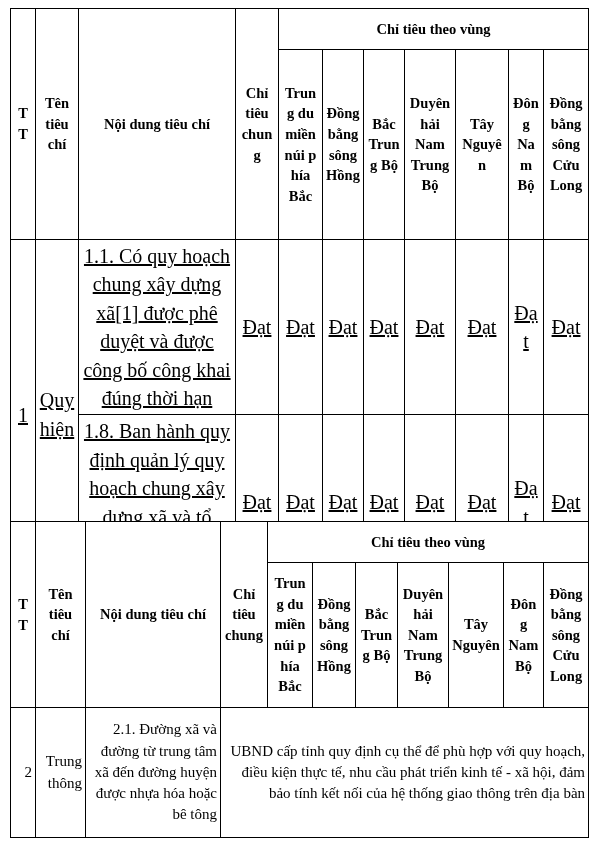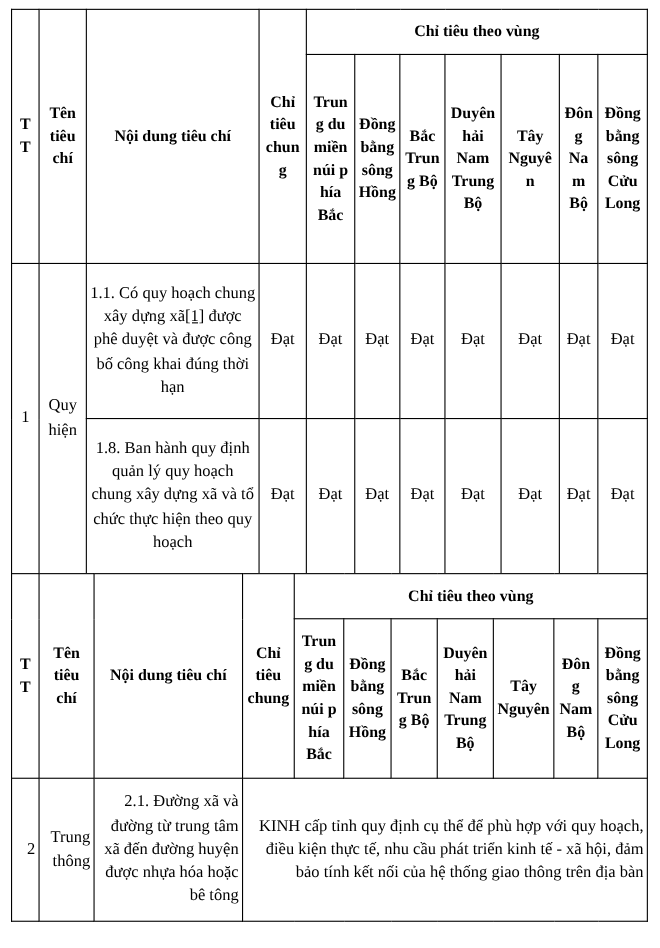--- a/index.html
+++ b/index.html
@@ -43,21 +43,21 @@
     hyphens: none;
   }
 
   
   .t1 thead td { font-size: 14.5px; font-weight: bold; }
   .t2 thead td { font-size: 14.5px; font-weight: bold; }
 
   .span-head { font-size: 14.5px; font-weight: bold; }
 
   
-  .t1 tbody td { font-size: 15px; }
+  .t1 tbody td { font-size: 20px; text-decoration: underline; }
   .t2 tbody td { font-size: 15px; }
 
   td.content {
     text-align: left;
     vertical-align: middle;
     padding-left: 5px;
     padding-right: 2px;
   }
   td.idx { font-size: 15px; }
   td.name { font-size: 15px; }
@@ -233,19 +233,19 @@
           <td>Tây Nguyên</td>
           <td>Đông Nam Bộ</td>
           <td>Đồng bằng sông Cửu Long</td>
         </tr>
       </thead>
       <tbody>
         <tr class="row-21">
           <td class="idx">2</td>
           <td class="name">Trung thông</td>
           <td class="content">2.1. Đường xã và đường từ trung tâm xã đến đường huyện được nhựa hóa hoặc bê tông</td>
-          <td class="merged-note" colspan="8">KINH cấp tỉnh quy định cụ thể để phù hợp với quy hoạch, điều kiện thực tế, nhu cầu phát triển kinh tế - xã hội, đảm bảo tính kết nối của hệ thống giao thông trên địa bàn</td>
+          <td class="merged-note" colspan="8">UBND cấp tỉnh quy định cụ thể để phù hợp với quy hoạch, điều kiện thực tế, nhu cầu phát triển kinh tế - xã hội, đảm bảo tính kết nối của hệ thống giao thông trên địa bàn</td>
         </tr>
       </tbody>
     </table>
   </div>
 
 </div>
 
 </body></html>

